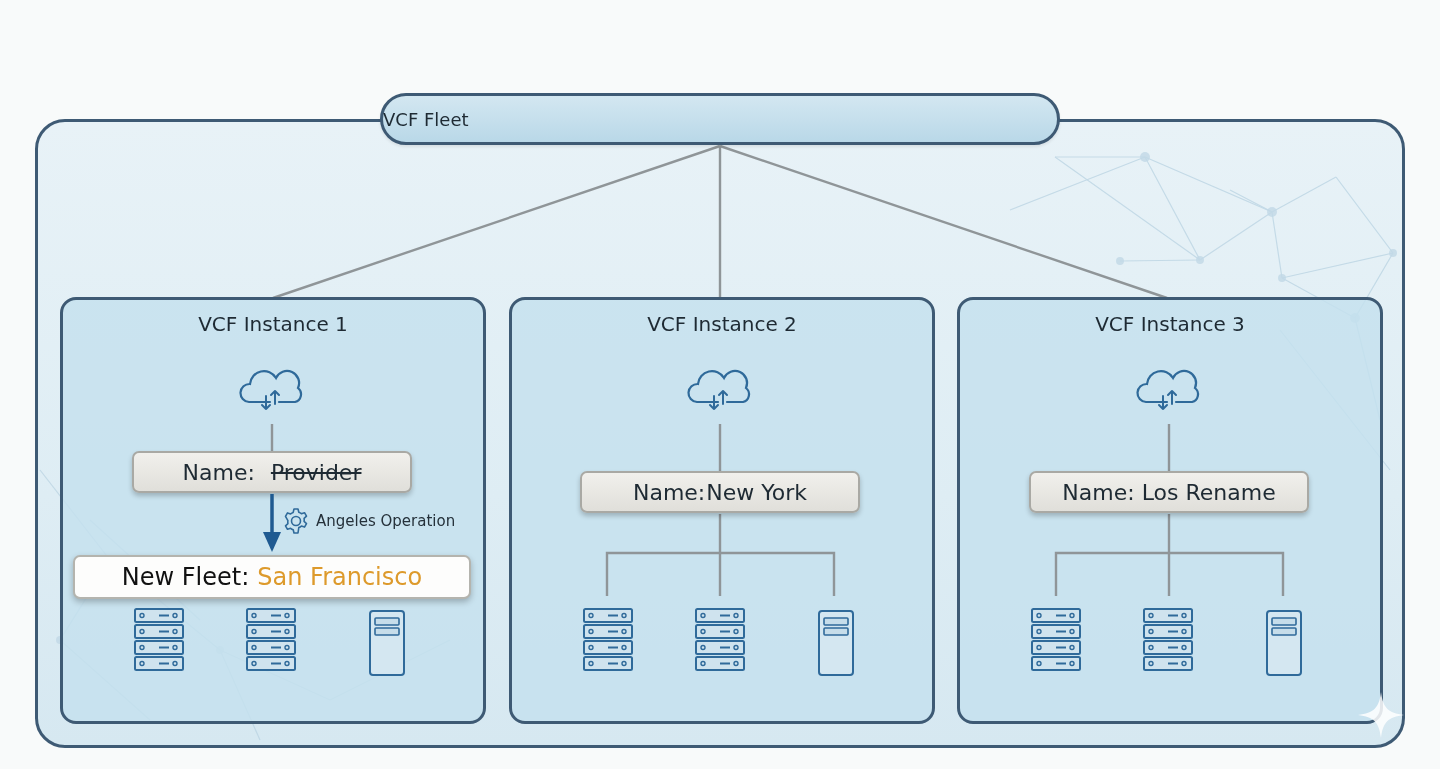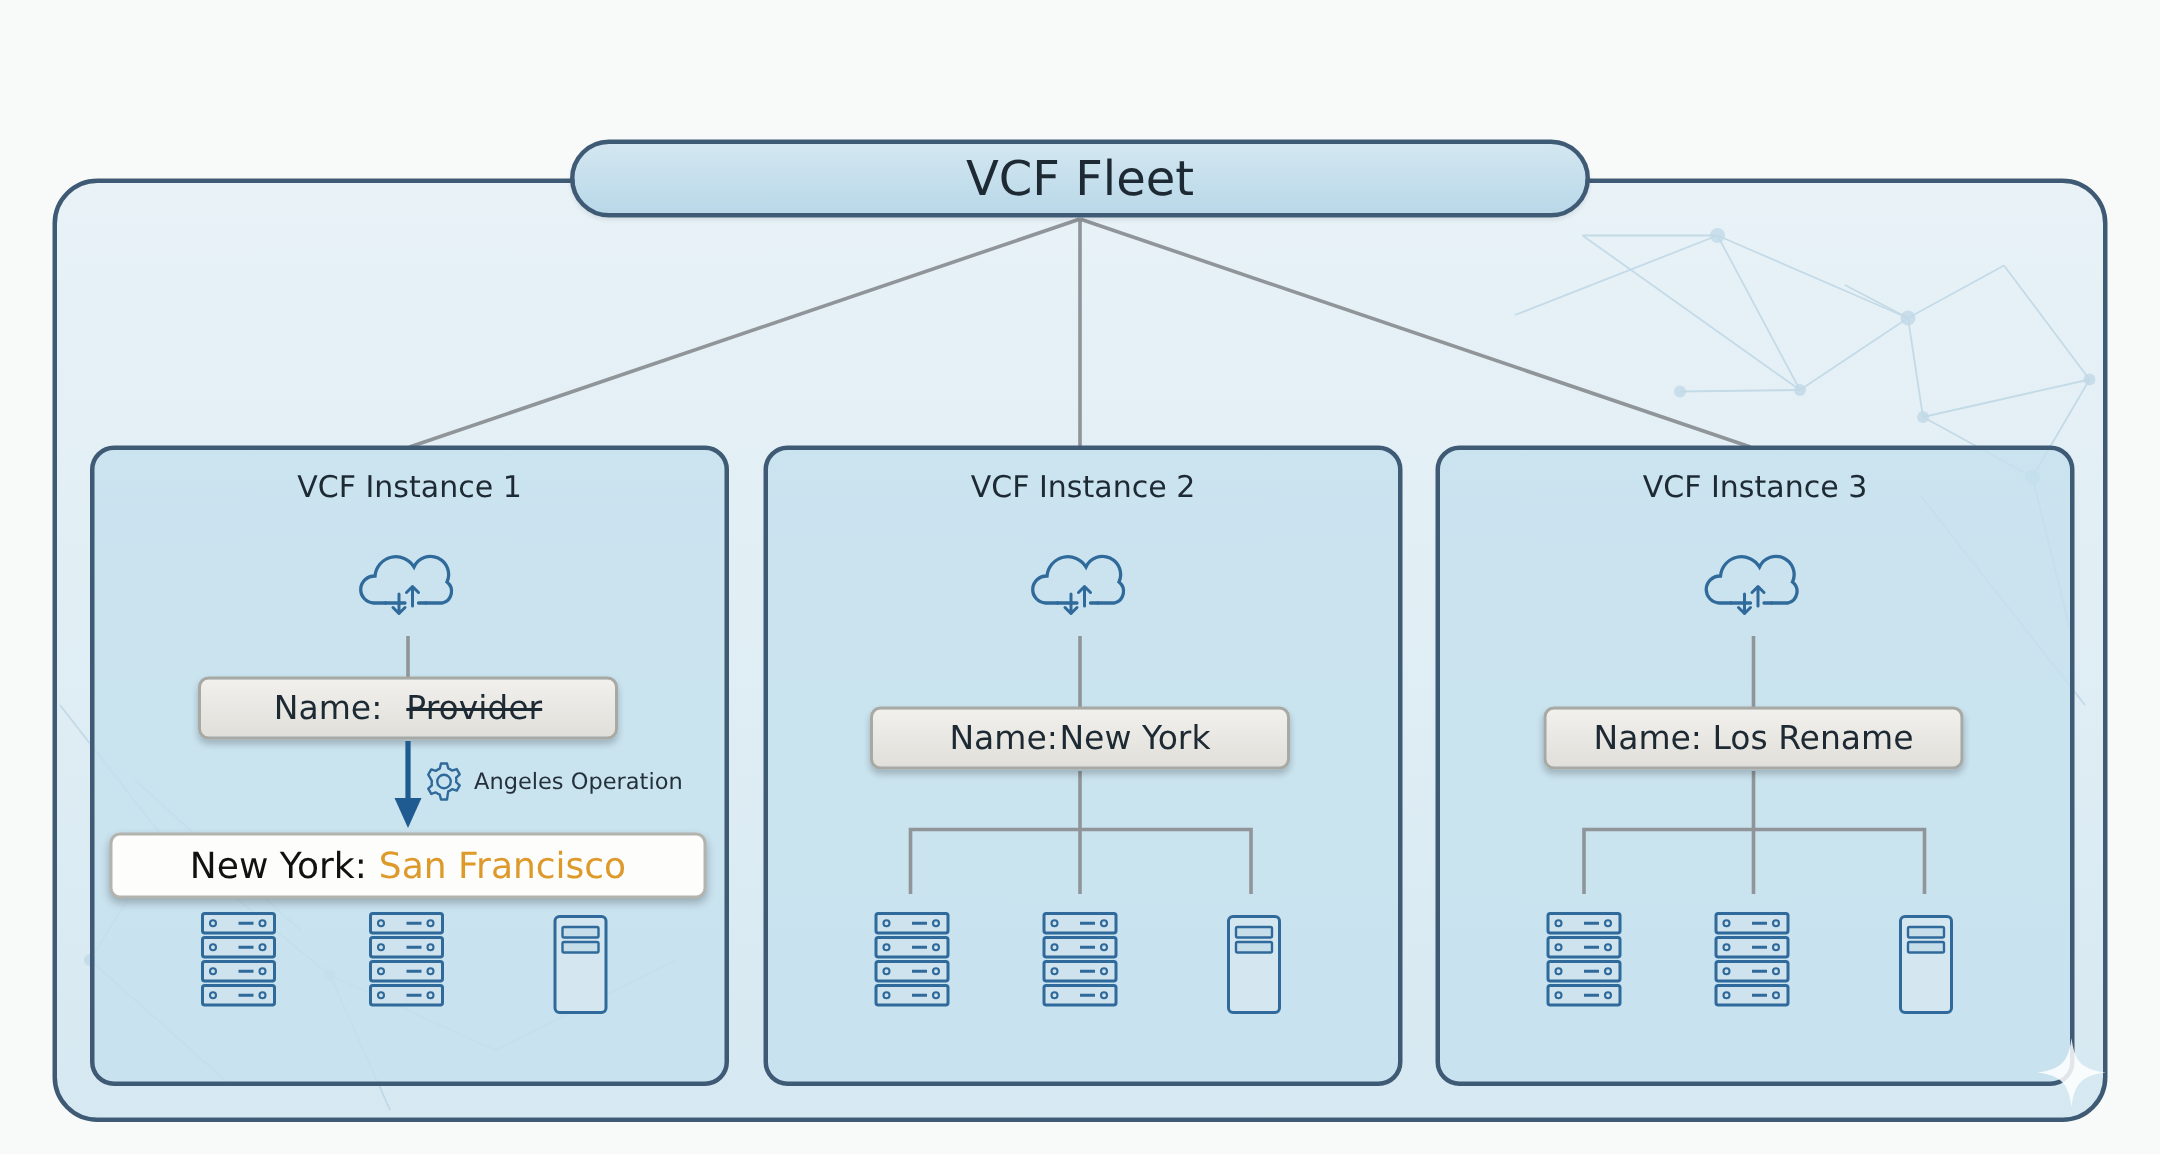--- a/index.html
+++ b/index.html
@@ -12,22 +12,22 @@
     position:absolute; left:35px; top:119px; width:1370px; height:629px;
     border:3px solid #3e5a74; border-radius:30px; box-sizing:border-box;
     background:linear-gradient(180deg,#e8f2f7 0%,#deedf4 60%,#d6e8f1 100%);
   }
   .network-bg { position:absolute; left:0; top:0; width:1440px; height:769px; pointer-events:none; }
   .connectors { position:absolute; left:0; top:0; width:1440px; height:769px; pointer-events:none; }
   .fleet-pill {
     position:absolute; left:380px; top:93px; width:680px; height:52px;
     border:3px solid #3e5a74; border-radius:26px; box-sizing:border-box;
     background:linear-gradient(180deg,#d3e7f1 0%,#b9d8e8 100%);
-    display:flex; align-items:center; justify-content:center;
-    font-size:32px; color:#1e2a33;
+    display:flex; align-items:center; justify-content:flex-start;
+    font-size:18px; color:#1e2a33;
     box-shadow:0 2px 3px rgba(0,0,0,0.08);
   }
   .instance {
     position:absolute; top:297px; width:426px; height:427px;
     border:3px solid #3e5a74; border-radius:16px; box-sizing:border-box;
     background:rgba(196,224,238,0.82);
   }
   .instance-title {
     position:absolute; left:0; right:0; top:12px; text-align:center;
     font-size:20px; color:#1e2a33;
@@ -184,21 +184,21 @@
   <svg width="28" height="28" viewBox="0 0 28 28">
     <g fill="none" stroke="#2f6a9a" stroke-width="1.6" stroke-linejoin="round">
       <path d="M12 2 h4 l0.8 3.2 a9 9 0 0 1 2.6 1.5 l3.1-1 2 3.5 -2.4 2.2 a9 9 0 0 1 0 3 l2.4 2.2 -2 3.5 -3.1-1 a9 9 0 0 1 -2.6 1.5 L16 26 h-4 l-0.8-3.2 a9 9 0 0 1 -2.6-1.5 l-3.1 1 -2-3.5 2.4-2.2 a9 9 0 0 1 0-3 L3.5 9.4 l2-3.5 3.1 1 a9 9 0 0 1 2.6-1.5 Z"></path>
       <circle cx="14" cy="14" r="4.5"></circle>
     </g>
   </svg>
   <span>Angeles Operation</span>
 </div>
 
 <div class="new-name-box">
-  <span>New York:</span>
+  <span>New Fleet:</span>
   <span class="new-name-value" style="color:#dd9a2b;">San Francisco</span>
 </div>
 
 <div id="servers">
     <svg class="server" width="52" height="66" viewBox="0 0 52 66" style="left: 133px; top: 607px;">
       <rect x="2" y="2" width="48" height="13" rx="1.5" fill="#cfe3ee" stroke="#2f6a9a" stroke-width="2"></rect>
         <circle cx="9" cy="8.5" r="2" fill="none" stroke="#2f6a9a" stroke-width="1.4"></circle>
         <line x1="26" y1="8.5" x2="36" y2="8.5" stroke="#2f6a9a" stroke-width="2"></line>
         <circle cx="42" cy="8.5" r="2" fill="none" stroke="#2f6a9a" stroke-width="1.4"></circle>
       <rect x="2" y="18" width="48" height="13" rx="1.5" fill="#cfe3ee" stroke="#2f6a9a" stroke-width="2"></rect>

